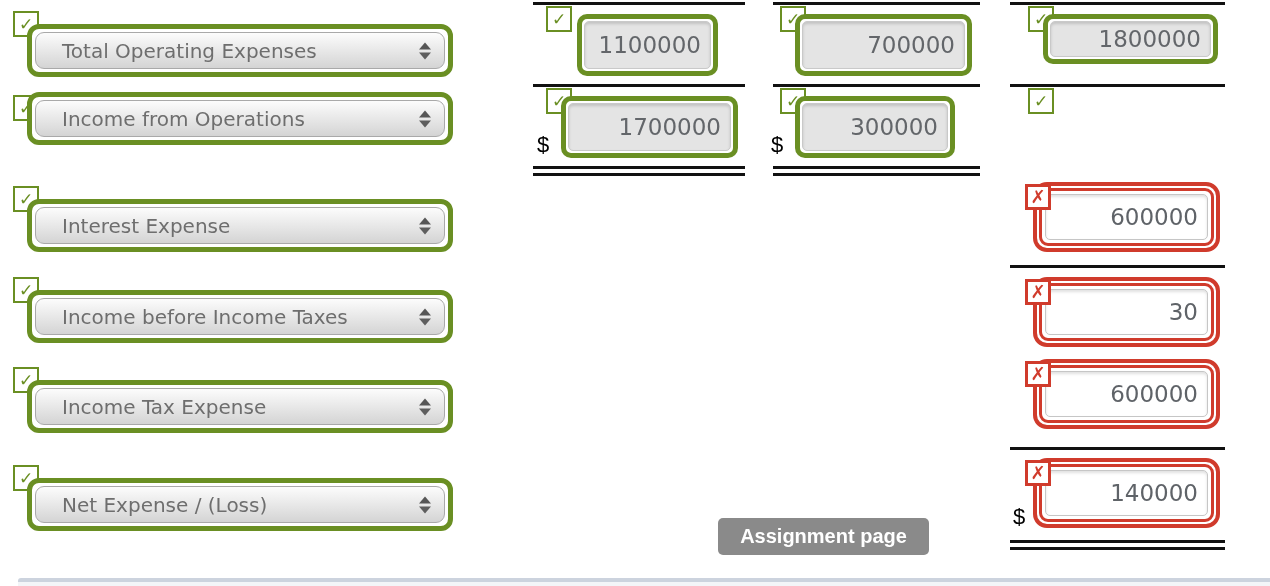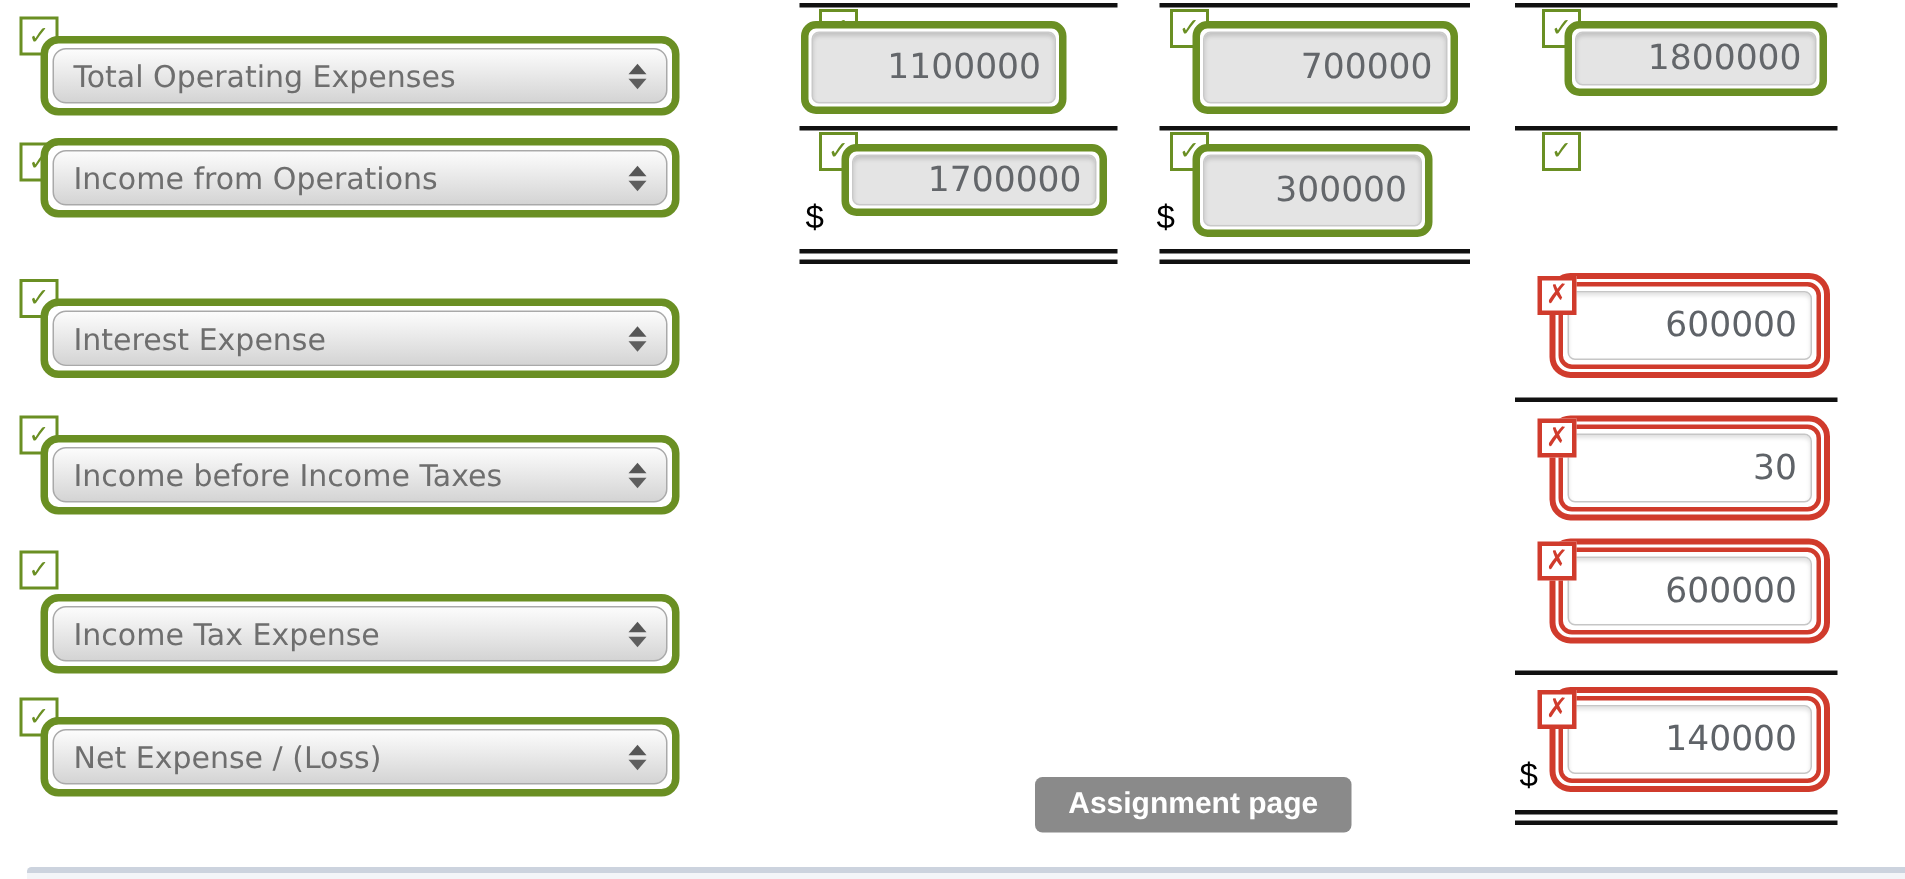--- a/index.html
+++ b/index.html
@@ -35,21 +35,21 @@
   
   .badge { position:absolute; width:26px; height:26px; background:#fff;
            display:flex; align-items:center; justify-content:center; line-height:1; }
   .badge.correct-badge { border:2.5px solid var(--correct,#6a8f23); color:var(--correct,#6a8f23); font-size:17px; font-weight:bold; z-index:0; }
   .badge.incorrect-badge { border:3px solid var(--incorrect,#d03b2c); color:var(--incorrect,#d03b2c); font-size:18px; font-weight:bold; z-index:3; }
 
   
   .dd-wrap { position:absolute; border:5px solid var(--correct,#6a8f23); border-radius:12px; background:#fff; padding:3px; z-index:1; }
   .dd { position:relative; height:100%; border:1px solid #a9a9a9; border-radius:9px;
         background:linear-gradient(#fcfcfc,#d4d4d4);
-        display:flex; align-items:center; padding:0 36px 0 13px;
+        display:flex; align-items:center; padding:0 36px 0 26px;
         color:#6e6e6e; font-size:20px; white-space:nowrap; cursor:default; }
   .arrows { position:absolute; right:13px; top:50%; transform:translateY(-50%);
             display:flex; flex-direction:column; align-items:center; gap:3px; }
   .tri-up { width:0; height:0; border-left:6px solid transparent; border-right:6px solid transparent; border-bottom:7px solid #565656; }
   .tri-down { width:0; height:0; border-left:6px solid transparent; border-right:6px solid transparent; border-top:7px solid #5e5e5e; }
 
   .dollar { position:absolute; font-family:"Liberation Sans", sans-serif; font-size:22px; color:#000; z-index:2; }
 
   .tooltip { position:absolute; background:var(--tooltip_bg,#8a8a8a); color:#fff;
              font-family:"Liberation Sans", sans-serif; font-weight:bold; font-size:20px;
@@ -111,21 +111,21 @@
       <span class="arrows">
           <span class="tri-up"></span>
           <span class="tri-down"></span>
         </span>
     </div>
   </div>
 
   <div class="badge correct-badge" style="left:13px;top:367px">
       <span>✓</span>
     </div>
-  <div class="dd-wrap" style="left:27px;top:396px;width:426px;height:53px">
+  <div class="dd-wrap" style="left:27px;top:380px;width:426px;height:53px">
     <div class="dd">
         <span>Income Tax Expense</span>
       <span class="arrows">
           <span class="tri-up"></span>
           <span class="tri-down"></span>
         </span>
     </div>
   </div>
 
   <div class="badge correct-badge" style="left:13px;top:465px">
@@ -138,30 +138,30 @@
           <span class="tri-up"></span>
           <span class="tri-down"></span>
         </span>
     </div>
   </div>
 
   <div class="hline" style="left:533px;top:2px;width:212px"></div>
   <div class="badge correct-badge" style="left:546px;top:6px">
       <span>✓</span>
     </div>
-  <div class="cell correct" style="left:534px;top:14px;width:177px;height:62px">
+  <div class="cell correct" style="left:577px;top:14px;width:141px;height:62px">
     <input readonly="" value="1100000" style="">
   </div>
 
   <div class="hline" style="left:533px;top:84px;width:212px"></div>
   <div class="badge correct-badge" style="left:546px;top:88px">
       <span>✓</span>
     </div>
   <span class="dollar" style="left:537px;top:132px">$</span>
-  <div class="cell correct" style="left:561px;top:96px;width:177px;height:48px">
+  <div class="cell correct" style="left:561px;top:96px;width:177px;height:62px">
     <input readonly="" value="1700000" style="">
   </div>
   <div class="dline" style="left:533px;top:166px;width:212px"></div>
 
   <div class="hline" style="left:773px;top:2px;width:207px"></div>
   <div class="badge correct-badge" style="left:780px;top:6px">
       <span>✓</span>
     </div>
   <div class="cell correct" style="left:795px;top:14px;width:177px;height:62px">
     <input readonly="" value="700000" style="">
@@ -223,19 +223,19 @@
       <span>✗</span>
     </div>
   <span class="dollar" style="left:1013px;top:504px">$</span>
   <div class="cell incorrect" style="left:1033px;top:458px;width:187px;height:70px">
     <div class="inner">
         <input readonly="" value="140000" style="">
       </div>
   </div>
   <div class="dline" style="left:1010px;top:540px;width:215px"></div>
 
-  <div class="tooltip" style="left:690px;top:518px;width:211px;height:37px">
+  <div class="tooltip" style="left:718px;top:518px;width:211px;height:37px">
     <span>Assignment page</span>
   </div>
 
   <div class="bottom-edge" style="left:18px;top:578px;width:1252px;height:8px"></div>
 
 </div>
 
 </body></html>

